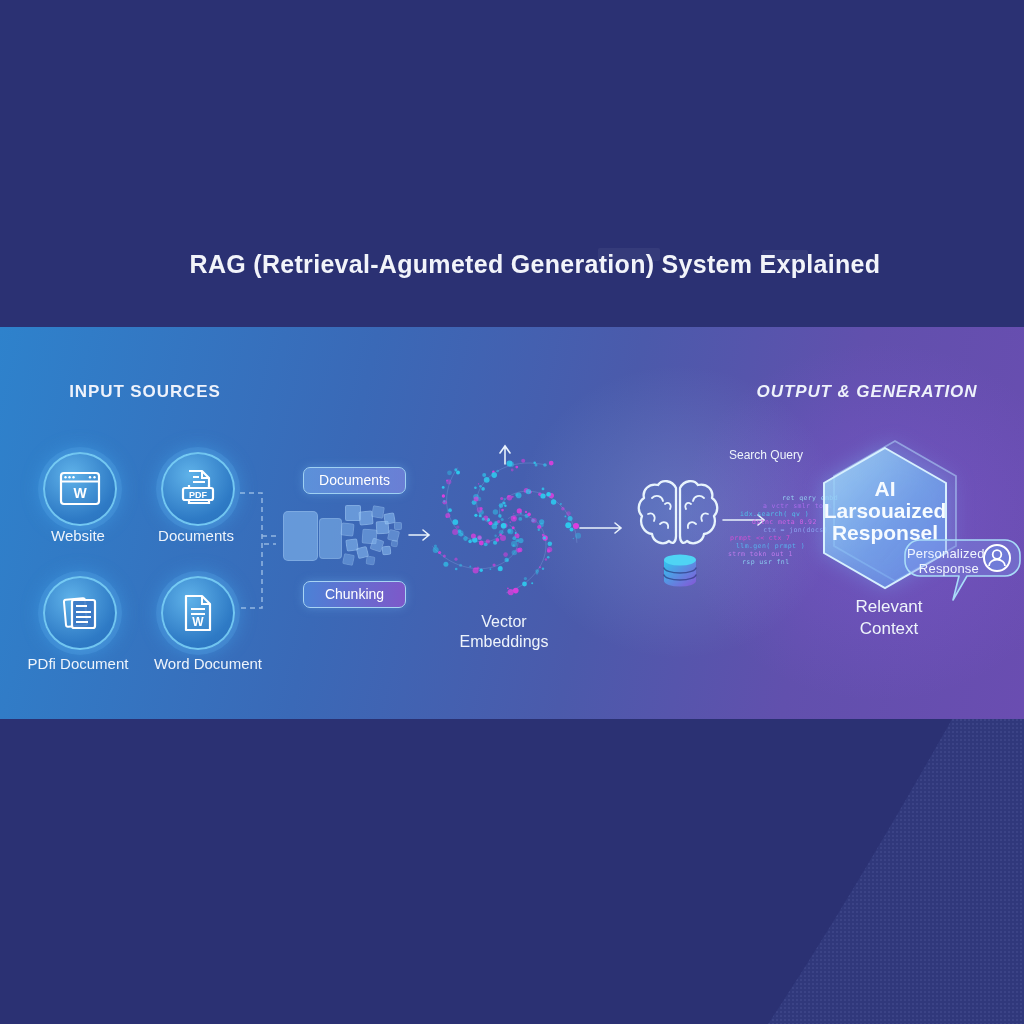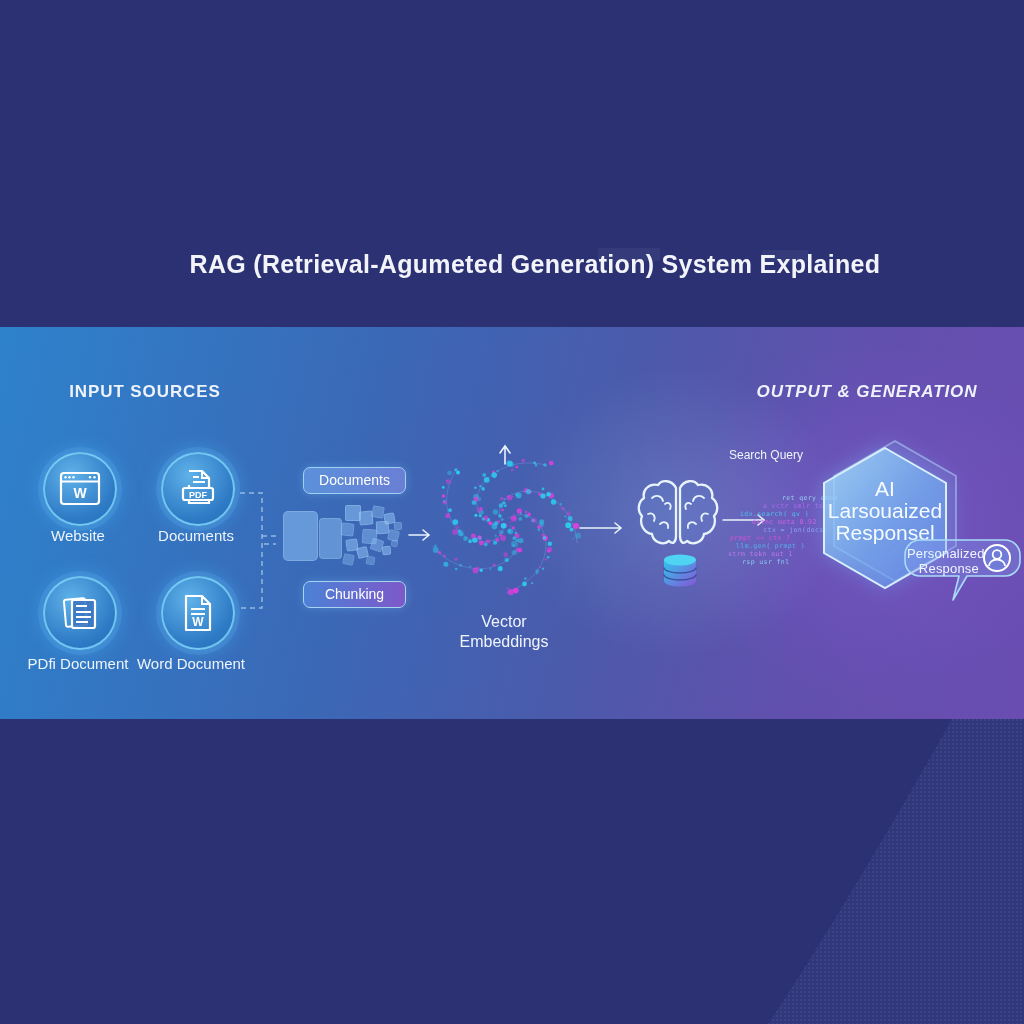--- a/index.html
+++ b/index.html
@@ -59,21 +59,21 @@
   #code div:nth-child(3){color:#4fc8ef;padding-left:14px;}
   #code div:nth-child(4){color:#d863e8;padding-left:26px;}
   #code div:nth-child(5){color:#8fa8f5;text-align:right;padding-right:10px;}
   #code div:nth-child(6){color:#e04fd8;padding-left:4px;}
   #code div:nth-child(7){color:#57b9f2;padding-left:10px;}
   #code div:nth-child(8){color:#c77df0;padding-left:2px;}
   #code div:nth-child(9){color:#8ed6f4;padding-left:16px;}
 
   
   #hex-text{left:805px;top:478px;width:160px;text-align:center;color:#f6fbff;
-            font-size:21px;font-weight:400;line-height:22px;}
+            font-size:21px;font-weight:700;line-height:22px;}
 
   
   #bubble-text{left:907px;top:546px;width:72px;font-size:13px;letter-spacing:.2px;
                color:#f0f6ff;text-align:right;}
 </style>
 </head>
 <body>
 
 <div id="stage">
 
@@ -139,21 +139,21 @@
 
   <div class="abs src-circle" style="left:161px;top:576px;">
     <svg width="34" height="40" viewBox="0 0 34 40">
       <path d="M5,3 h16 l8,8 v26 h-24 z" fill="none" stroke="#fff" stroke-width="2.2" stroke-linejoin="round"></path>
       <path d="M21,3 v8 h8" fill="none" stroke="#fff" stroke-width="2"></path>
       <line x1="10" y1="16" x2="24" y2="16" stroke="#fff" stroke-width="2"></line>
       <line x1="10" y1="21" x2="24" y2="21" stroke="#fff" stroke-width="2"></line>
       <text x="17" y="33" text-anchor="middle" font-size="12" font-weight="bold" fill="#fff" font-family="Liberation Sans,sans-serif">W</text>
     </svg>
   </div>
-  <div class="abs src-label" style="left:121px;top:655px;">Word Document</div>
+  <div class="abs src-label" style="left:138px;top:655px;">Word Document</div>
 
   <div id="chip-documents" class="chip abs">Documents</div>
   <div id="chip-chunking" class="chip abs">Chunking</div>
 
   <div class="abs">
     <div class="frag" style="left:283px;top:511px;width:33px;height:48px;border-radius:5px;"></div>
     <div class="frag" style="left:319px;top:518px;width:21px;height:39px;border-radius:4px;opacity:.9;"></div>
     <div class="frag" style="left:345px;top:505px;width:14px;height:14px;"></div>
     <div class="frag" style="left:341px;top:523px;width:11px;height:11px;transform:rotate(6deg);opacity:.8;"></div>
     <div class="frag" style="left:346px;top:539px;width:10px;height:10px;transform:rotate(-8deg);"></div>
@@ -429,14 +429,18 @@
   <svg class="abs" style="left:895px;top:532px;" width="135" height="75">
     <path d="M25,8 H110 A15,15 0 0 1 125,23 V29 A15,15 0 0 1 110,44 H72 L58,68 L64,44 H25 A15,15 0 0 1 10,29 V23 A15,15 0 0 1 25,8 Z" fill="rgba(125,150,235,.38)" stroke="#a9dcf8" stroke-width="1.6" stroke-linejoin="round"></path>
     <g>
       <circle cx="102" cy="26" r="13" fill="rgba(110,140,230,.5)" stroke="#ffffff" stroke-width="2"></circle>
       <circle cx="102" cy="22.5" r="4.3" fill="none" stroke="#ffffff" stroke-width="1.8"></circle>
       <path d="M94,34 a8,6.5 0 0 1 16,0" fill="none" stroke="#ffffff" stroke-width="1.8"></path>
     </g>
   </svg>
   <div id="bubble-text" class="abs">Personalized Response</div>
 
+  <div id="rc-label" class="lbl abs">
+    <div>Relevant</div>
+    <div>Context</div>
+  </div>
 
 </div>
 
 </body></html>

